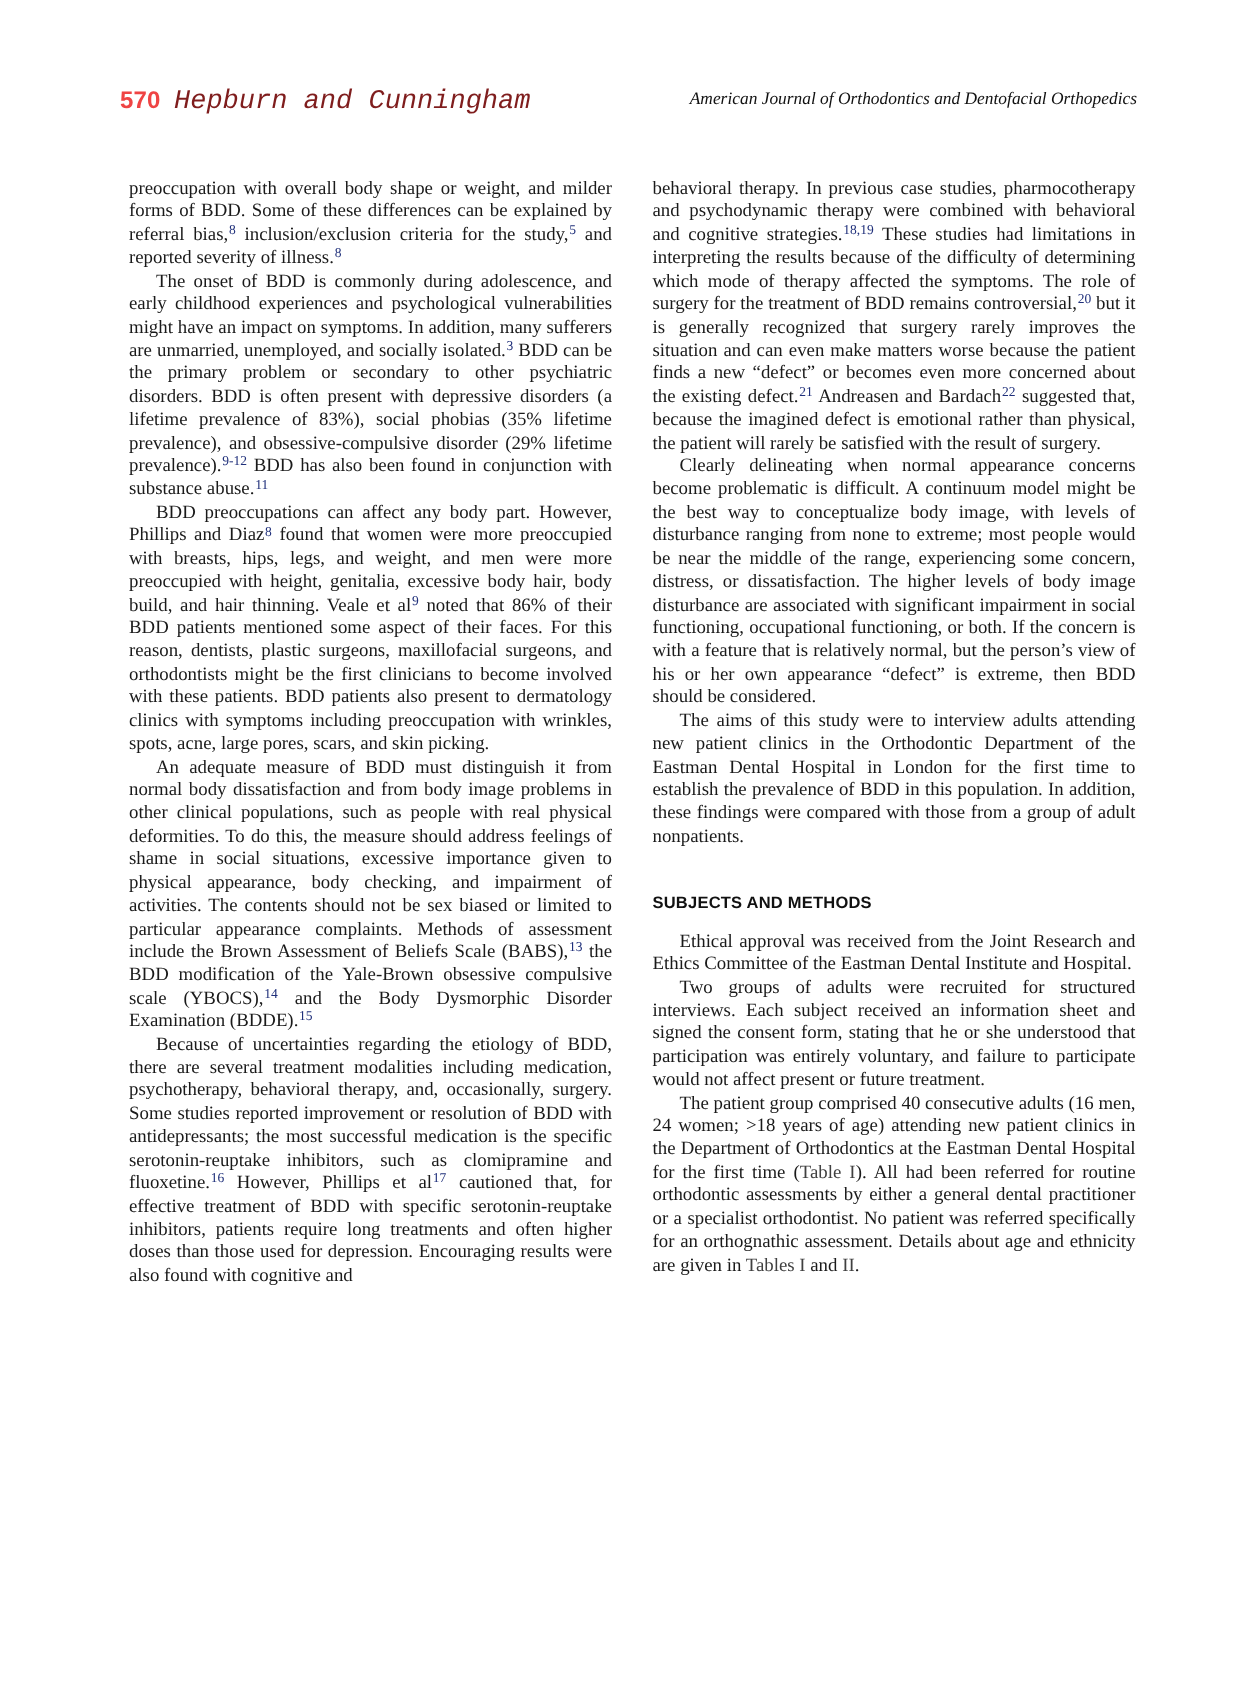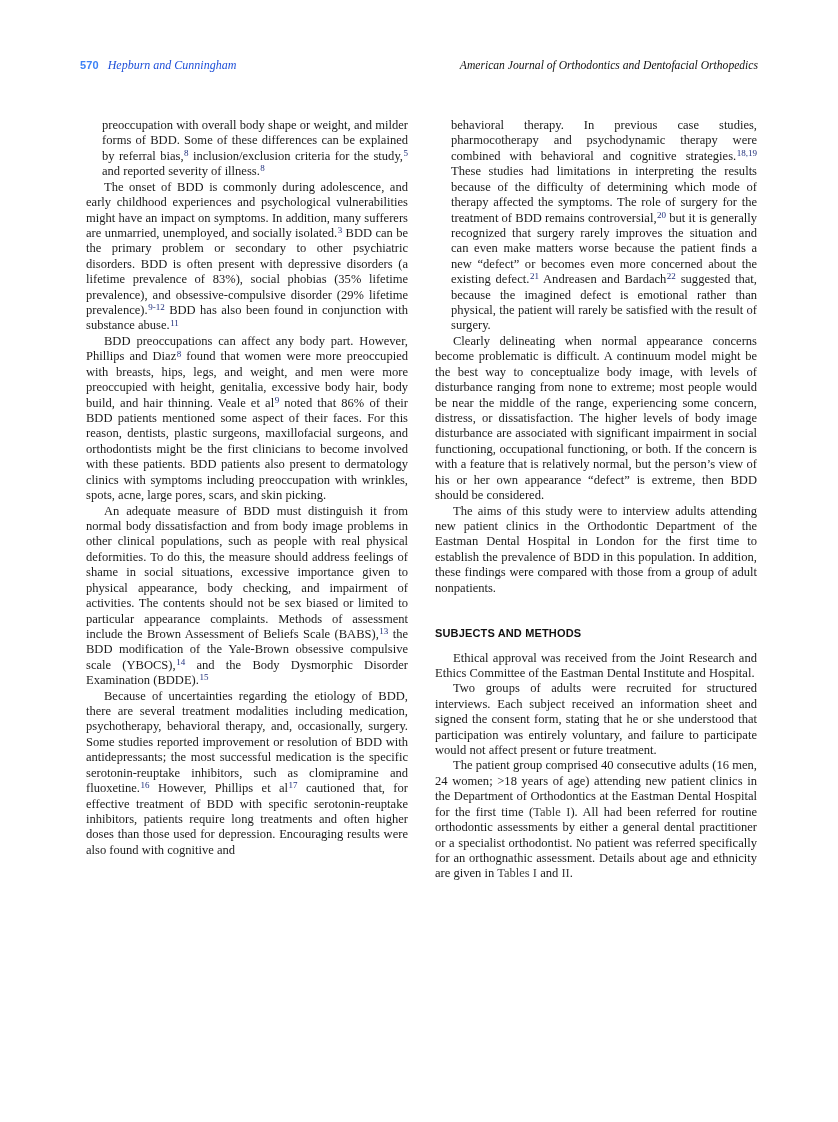--- a/index.html
+++ b/index.html
@@ -35,29 +35,29 @@
     left: 0;
     top: 0;
     display: flex;
     align-items: baseline;
     gap: 9px;
     white-space: nowrap;
   }
   .rh-page-number {
     font-family: "Liberation Sans", "DejaVu Sans", sans-serif;
     font-weight: bold;
-    font-size: 11px;
+    font-size: 16px;
     letter-spacing: .1px;
-    color: #3b82f6;
+    color: #ef4444;
   }
   .rh-authors {
-    font-family: Liberation Serif, serif;
+    font-family: Liberation Mono, monospace;
     font-style: italic;
-    font-size: 12px;
-    color: #1d4ed8;
+    font-size: 18px;
+    color: #7f1d1d;
   }
   .rh-right {
     position: absolute;
     right: 0;
     top: 0;
     text-align: center;
     font-family: "Liberation Serif", "DejaVu Serif", serif;
     font-style: italic;
     font-size: 11.6px;
     line-height: 15px;
@@ -83,21 +83,20 @@
     font-size: 12.55px;
     line-height: 15.42px;
     text-align: justify;
     text-justify: inter-word;
     hyphens: manual;
     color: #1a1a1a;
     text-indent: 18px;
   }
   p.para.noindent {
     text-indent: 0;
-    margin-left: 16px;
   }
 
   sup.ref {
     color: #1f2f7a;
     font-size: 0.72em;
     line-height: 0;
     vertical-align: 0.42em;
     padding-left: .5px;
   }
 

